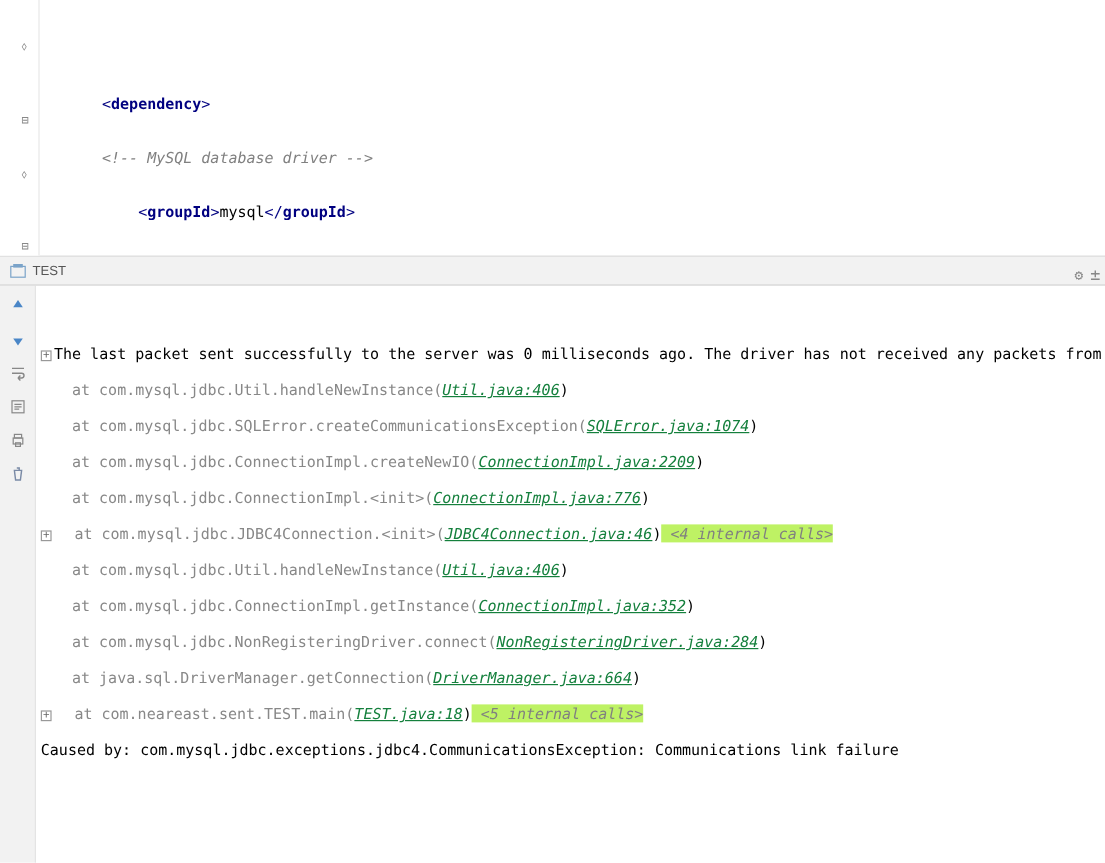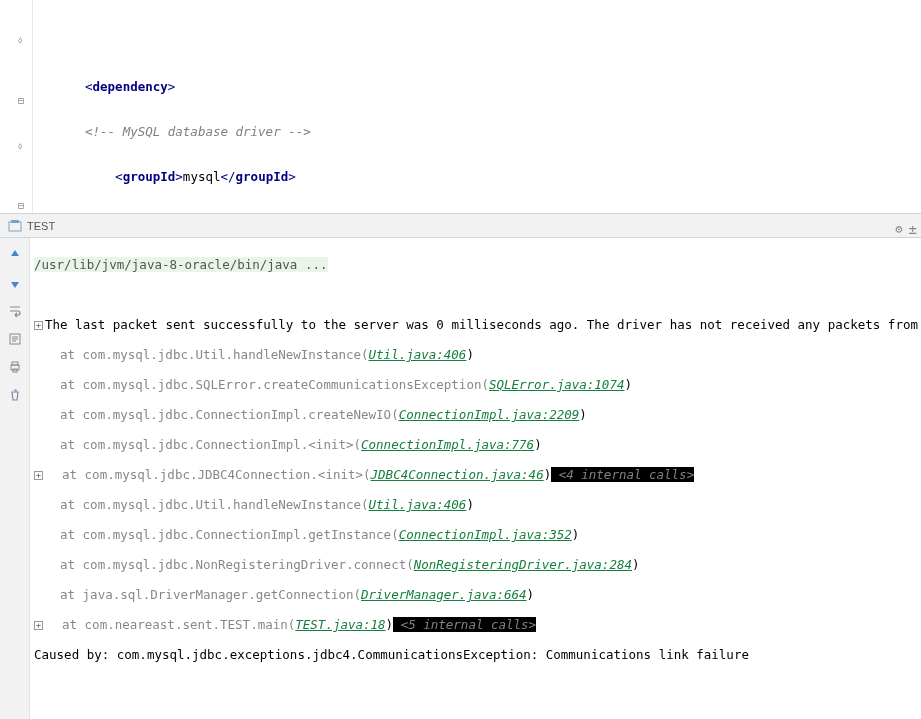--- a/index.html
+++ b/index.html
@@ -102,21 +102,21 @@
   white-space: pre;
   overflow: hidden;
 }
 .out-line { height: 15px; }
 .cmd { background: #e8f5e8; color: #555; }
 .err { color: #555; }
 .stack-at { color: #888; padding-left: 26px; }
 .link { color: #15803d; text-decoration: underline; font-style: italic; }
 .black { color: #000; }
 .caused { color: #000; }
-.internal { color: #808080; background: #000000; font-style: italic; }
+.internal { color: #808080; background: #bef264; font-style: italic; }
 .expand-btn {
   display: inline-block;
   width: 9px;
   height: 9px;
   border: 1px solid #999;
   line-height: 7px;
   text-align: center;
   font-size: 9px;
   color: #666;
   margin-right: 2px;
@@ -196,21 +196,20 @@
           <rect x="5" y="9" width="4" height="3" fill="none" stroke="#888"></rect>
         </svg>
       </div>
     <div class="tool-btn">
         <svg width="14" height="14" viewBox="0 0 14 14">
           <path d="M4 4 H10 L9 12 H5 Z M6 2 H8 V4" fill="none" stroke="#7a8aa6" stroke-width="1.2"></path>
         </svg>
       </div>
   </div>
   <div class="console-output">
-<div class="out-line"><span class="cmd">/usr/lib/jvm/java-8-oracle/bin/java ...</span></div>
 <div class="out-line"></div>
 <div class="out-line black"><span class="expand-btn">+</span><span>The last packet sent successfully to the server was 0 milliseconds ago. The driver has not received any packets from the ser</span></div>
 <div class="out-line stack-at"><span>at com.mysql.jdbc.Util.handleNewInstance(</span><span class="link">Util.java:406</span><span class="black">)</span></div>
 <div class="out-line stack-at"><span>at com.mysql.jdbc.SQLError.createCommunicationsException(</span><span class="link">SQLError.java:1074</span><span class="black">)</span></div>
 <div class="out-line stack-at"><span>at com.mysql.jdbc.ConnectionImpl.createNewIO(</span><span class="link">ConnectionImpl.java:2209</span><span class="black">)</span></div>
 <div class="out-line stack-at"><span>at com.mysql.jdbc.ConnectionImpl.&lt;init&gt;(</span><span class="link">ConnectionImpl.java:776</span><span class="black">)</span></div>
 <div class="out-line"><span class="expand-btn">+</span><span class="stack-at" style="padding-left:17px;"><span>at com.mysql.jdbc.JDBC4Connection.&lt;init&gt;(</span><span class="link">JDBC4Connection.java:46</span><span class="black">)</span><span class="internal"> &lt;4 internal calls&gt;</span></span></div>
 <div class="out-line stack-at"><span>at com.mysql.jdbc.Util.handleNewInstance(</span><span class="link">Util.java:406</span><span class="black">)</span></div>
 <div class="out-line stack-at"><span>at com.mysql.jdbc.ConnectionImpl.getInstance(</span><span class="link">ConnectionImpl.java:352</span><span class="black">)</span></div>
 <div class="out-line stack-at"><span>at com.mysql.jdbc.NonRegisteringDriver.connect(</span><span class="link">NonRegisteringDriver.java:284</span><span class="black">)</span></div>

